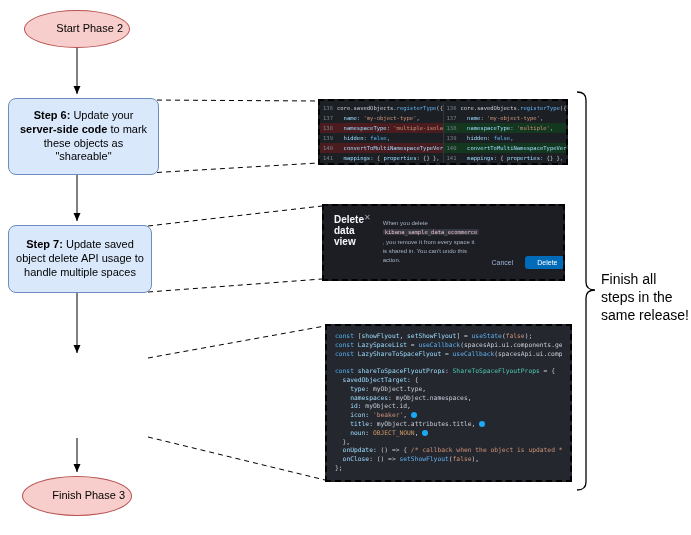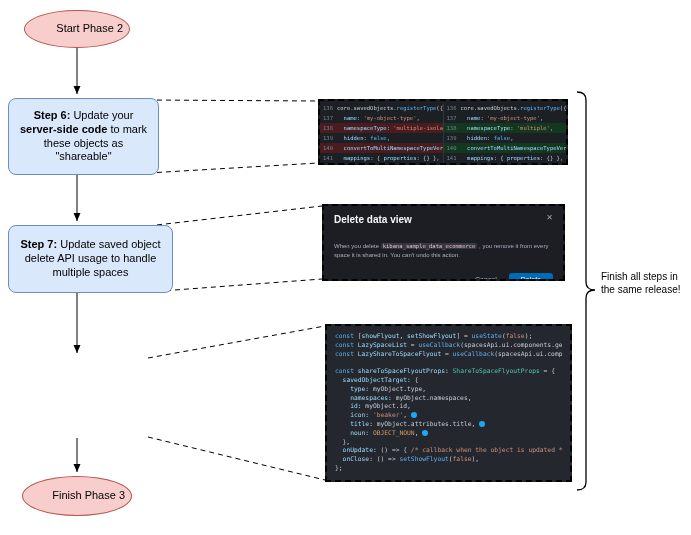--- a/index.html
+++ b/index.html
@@ -13,35 +13,35 @@
   
   .diff{background:#1c2025;display:flex;font-family:"DejaVu Sans Mono",monospace;font-size:5.5px;padding-top:2px;}
   .diff .pane{width:50%;overflow:hidden;}
   .diff .pane.right{border-left:1px solid #30363d;}
   .code-row{white-space:pre;overflow:hidden;}
   .diff .code-row{height:10px;line-height:10px;}
   .lnum{display:inline-block;width:13px;color:#768390;text-align:right;margin-right:4px;}
   .removed{background:var(--diff-removed-bg);}
   .added{background:var(--diff-added-bg);}
   
-  .modal{background:#1d1e24;color:#dfe5ef;padding:8px 10px;display:flex;flex-direction:column;gap:12px;}
+  .modal{background:#1d1e24;color:#dfe5ef;padding:8px 10px;display:flex;flex-direction:row;gap:12px;}
   .modal-header{display:flex;justify-content:space-between;align-items:flex-start;}
   .modal-title{font-size:10px;font-weight:bold;color:#f5f7fa;}
   .modal-close{font-size:8px;color:#98a2b3;cursor:default;line-height:1;}
   .modal-body{margin-top:5px;font-size:6px;line-height:1.55;color:#a6b1c2;}
   .chip{background:#343741;color:#e7bfc8;border-radius:2px;padding:0 2px;font-family:"DejaVu Sans Mono",monospace;font-size:5.5px;}
   .modal-footer{margin-top:auto;display:flex;justify-content:flex-end;align-items:center;gap:12px;padding-bottom:2px;}
   .cancel{font-size:7px;color:#9fb3d8;}
   .delete-btn{font-size:7px;color:#fff;background:var(--delete-button);border-radius:3px;padding:3px 12px;}
   
   .codeshot{background:#24272e;font-family:"DejaVu Sans Mono",monospace;font-size:6.3px;padding:6px 8px;}
   .codeshot .code-row{height:8.8px;line-height:8.8px;}
   .badge{display:inline-block;width:6px;height:6px;border-radius:50%;background:var(--badge-blue);vertical-align:middle;}
   
-  .brace-label{position:absolute;left:601px;top:270px;width:88px;font-size:10px;line-height:1.3;color:#000;}
+  .brace-label{position:absolute;left:601px;top:270px;width:88px;font-size:14px;line-height:1.3;color:#000;}
   b{font-weight:bold;}
 </style>
 </head>
 <body>
 
 <div class="canvas">
 
   <svg class="connectors" xmlns="http://www.w3.org/2000/svg">
     <defs>
       <marker id="arrow" markerUnits="userSpaceOnUse" markerWidth="10" markerHeight="8" refX="8" refY="3.5" orient="auto">
@@ -65,21 +65,21 @@
   </svg>
 
   <div class="node ellipse" style="left:24px;top:10px;width:106px;height:38px">
     <span>Start Phase 2</span>
   </div>
 
   <div class="node rect" style="left:8px;top:98px;width:151px;height:77px">
     <div><b>Step 6:</b><span> Update your </span><b>server-side code</b><span> to mark these objects as "shareable"</span></div>
   </div>
 
-  <div class="node rect" style="left:8px;top:225px;width:165px;height:68px">
+  <div class="node rect" style="left:8px;top:225px;width:144px;height:68px">
     <div><b>Step 7:</b><span> Update saved object delete API usage to handle multiple spaces</span></div>
   </div>
 
 
   <div class="node ellipse" style="left:22px;top:476px;width:110px;height:40px">
     <span>Finish Phase 3</span>
   </div>
 
   <div class="shot diff" style="left:318px;top:99px;width:250px;height:66px">
     <div class="pane" id="diff-left">

